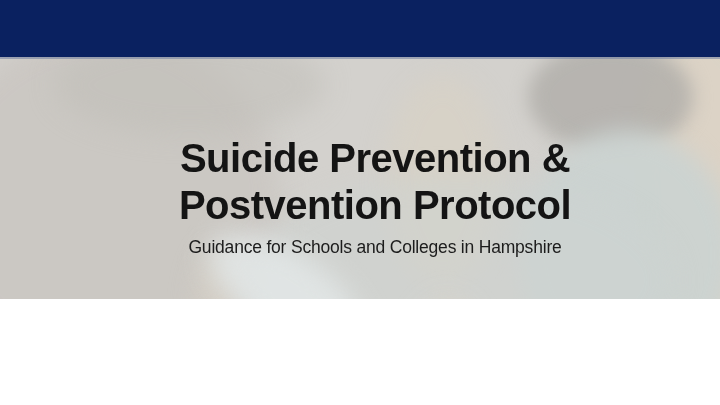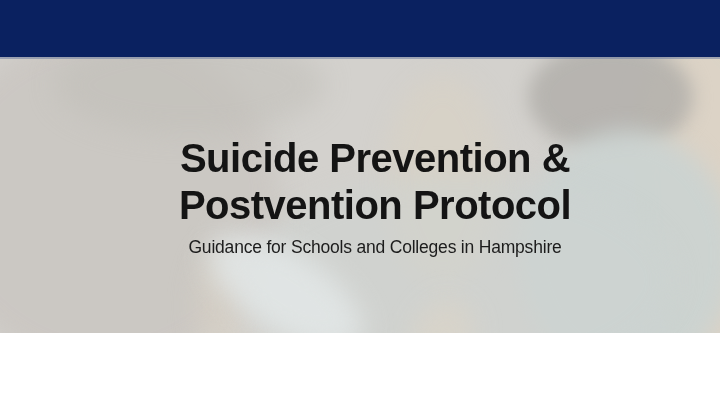--- a/index.html
+++ b/index.html
@@ -4,21 +4,21 @@
 <style>
   html, body {
     margin: 0;
     padding: 0;
     background: #ffffff;
     font-family: "Liberation Sans", sans-serif;
   }
   .slide {
     position: relative;
     width: 720px;
-    height: 333px;
+    height: 299px;
     overflow: hidden;
     background: #d3d1cd;
   }
 
   
   .photo {
     position: absolute;
     inset: 0;
     overflow: hidden;
   }

